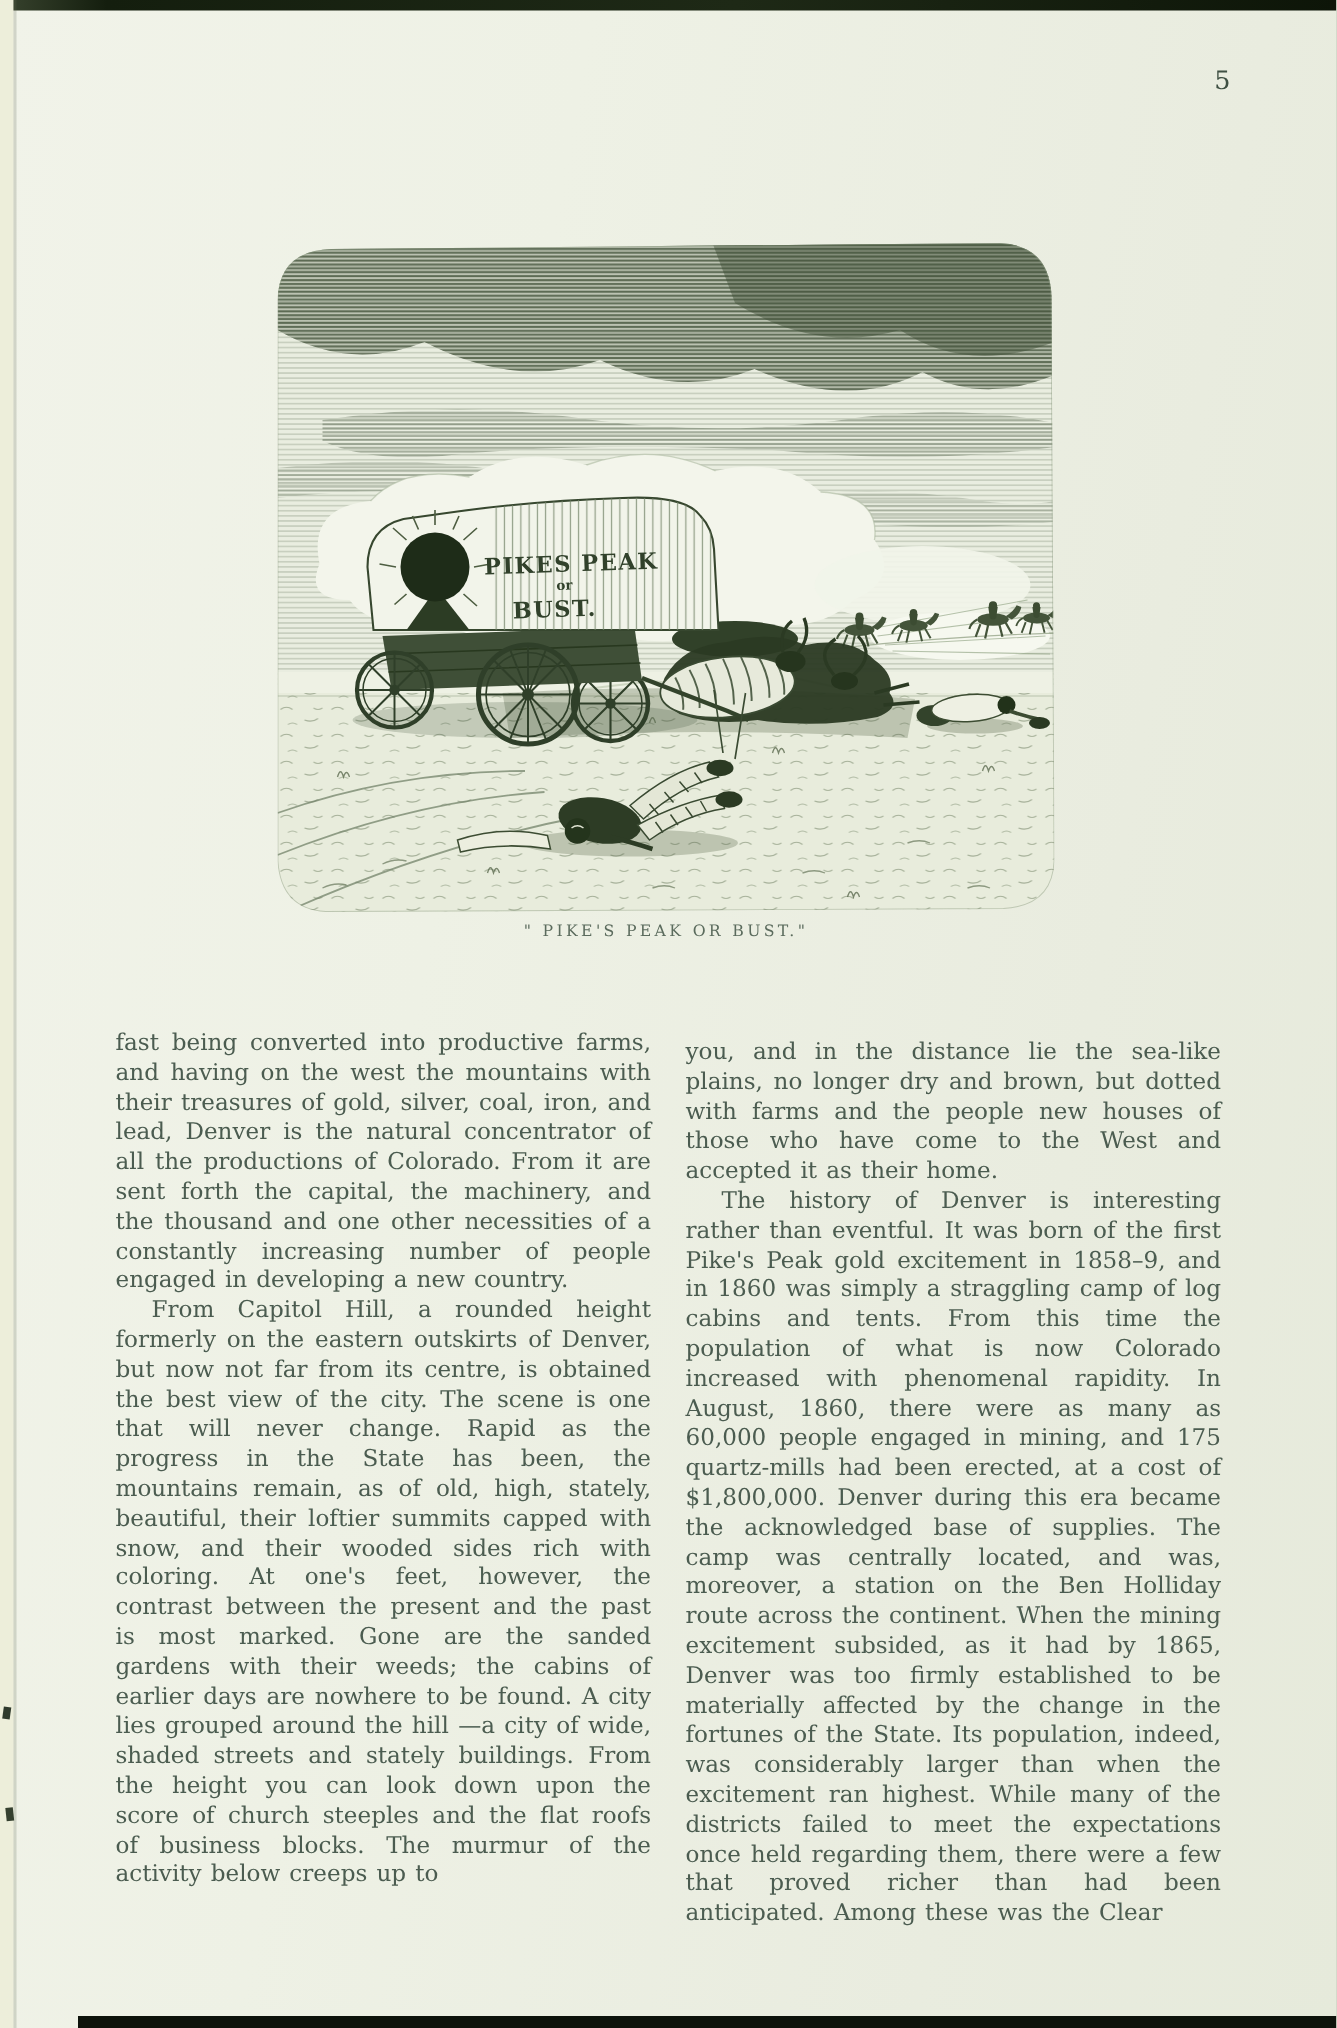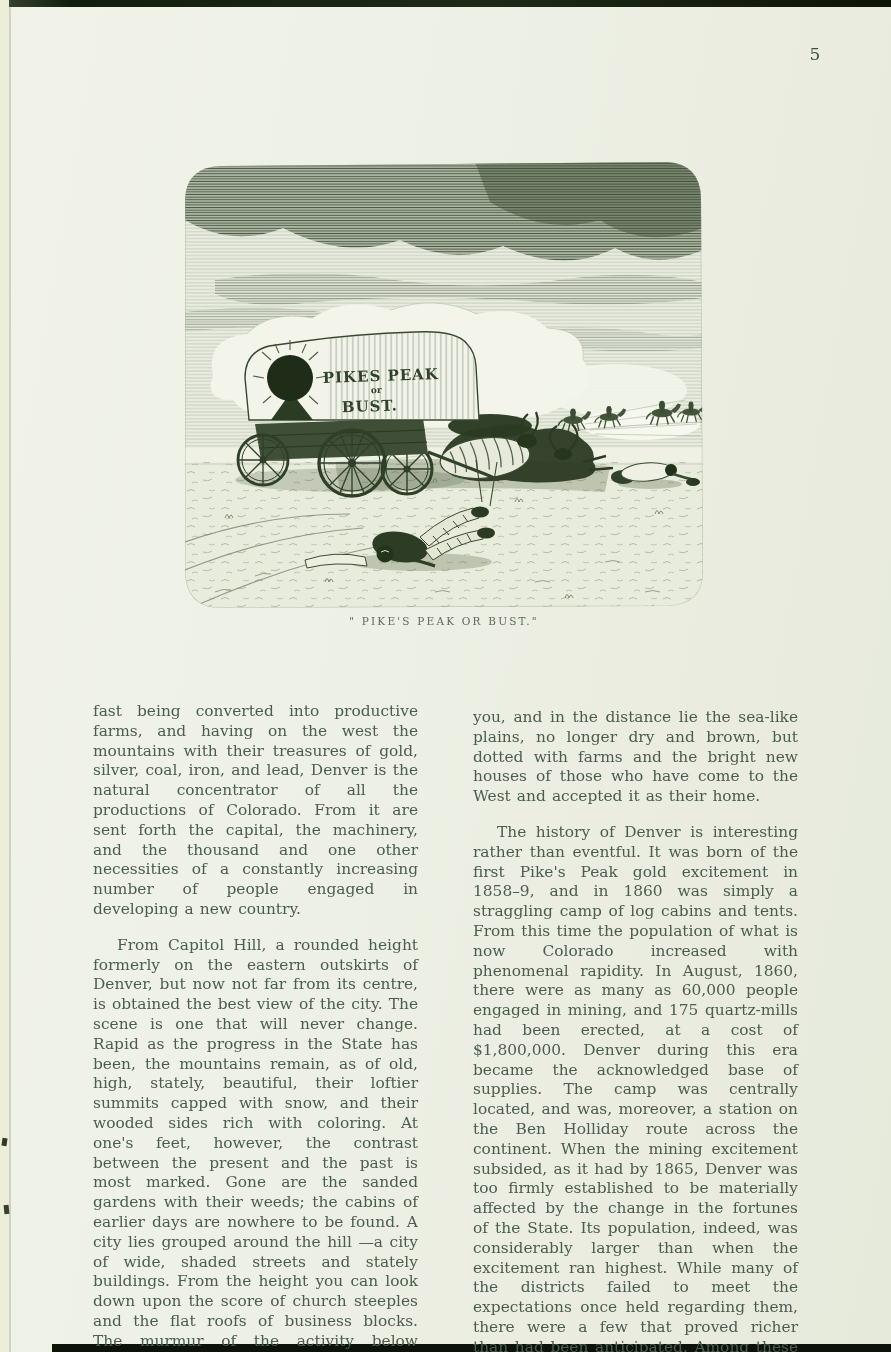--- a/index.html
+++ b/index.html
@@ -28,21 +28,21 @@
     text-align:center;font-size:10.5px;letter-spacing:2.2px;
     color:#5b6b5d;white-space:nowrap;
   }
   .col{
     position:absolute;top:686px;width:357px;
     font-size:15.4px;line-height:19.8px;text-align:justify;
     word-spacing:1.2px;
   }
   .col-left{left:77px;}
   .col-right{left:457px;top:692px;}
-  .col p{margin:16px;padding:0;}
+  .col p{margin:0;padding:0;}
   .col p.indent{text-indent:24px;}
 </style>
 </head>
 <body>
 
 <div class="page">
 
   <div class="edge-top"></div>
   <div class="edge-left-tint"></div>
   <div class="fold-line"></div>
@@ -241,17 +241,17 @@
     </svg>
   </div>
 
   <div class="caption">" PIKE'S PEAK OR BUST."</div>
 
   <div class="col col-left">
     <p>fast being converted into productive farms, and having on the west the mountains with their treasures of gold, silver, coal, iron, and lead, Denver is the natural concentrator of all the productions of Colorado. From it are sent forth the capital, the machinery, and the thousand and one other necessities of a constantly increasing number of people engaged in developing a new country.</p>
     <p class="indent">From Capitol Hill, a rounded height formerly on the eastern outskirts of Denver, but now not far from its centre, is obtained the best view of the city. The scene is one that will never change. Rapid as the progress in the State has been, the mountains remain, as of old, high, stately, beautiful, their loftier summits capped with snow, and their wooded sides rich with coloring. At one's feet, however, the contrast between the present and the past is most marked. Gone are the sanded gardens with their weeds; the cabins of earlier days are nowhere to be found. A city lies grouped around the hill —a city of wide, shaded streets and stately buildings. From the height you can look down upon the score of church steeples and the flat roofs of business blocks. The murmur of the activity below creeps up to</p>
   </div>
   <div class="col col-right">
-    <p>you, and in the distance lie the sea-like plains, no longer dry and brown, but dotted with farms and the bright new houses of those who have come to the West and accepted it as their home.</p>
+    <p>you, and in the distance lie the sea-like plains, no longer dry and brown, but dotted with farms and the people new houses of those who have come to the West and accepted it as their home.</p>
     <p class="indent">The history of Denver is interesting rather than eventful. It was born of the first Pike's Peak gold excitement in 1858–9, and in 1860 was simply a straggling camp of log cabins and tents. From this time the population of what is now Colorado increased with phenomenal rapidity. In August, 1860, there were as many as 60,000 people engaged in mining, and 175 quartz-mills had been erected, at a cost of $1,800,000. Denver during this era became the acknowledged base of supplies. The camp was centrally located, and was, moreover, a station on the Ben Holliday route across the continent. When the mining excitement subsided, as it had by 1865, Denver was too firmly established to be materially affected by the change in the fortunes of the State. Its population, indeed, was considerably larger than when the excitement ran highest. While many of the districts failed to meet the expectations once held regarding them, there were a few that proved richer than had been anticipated. Among these was the Clear</p>
   </div>
 
 </div>
 
 </body></html>

